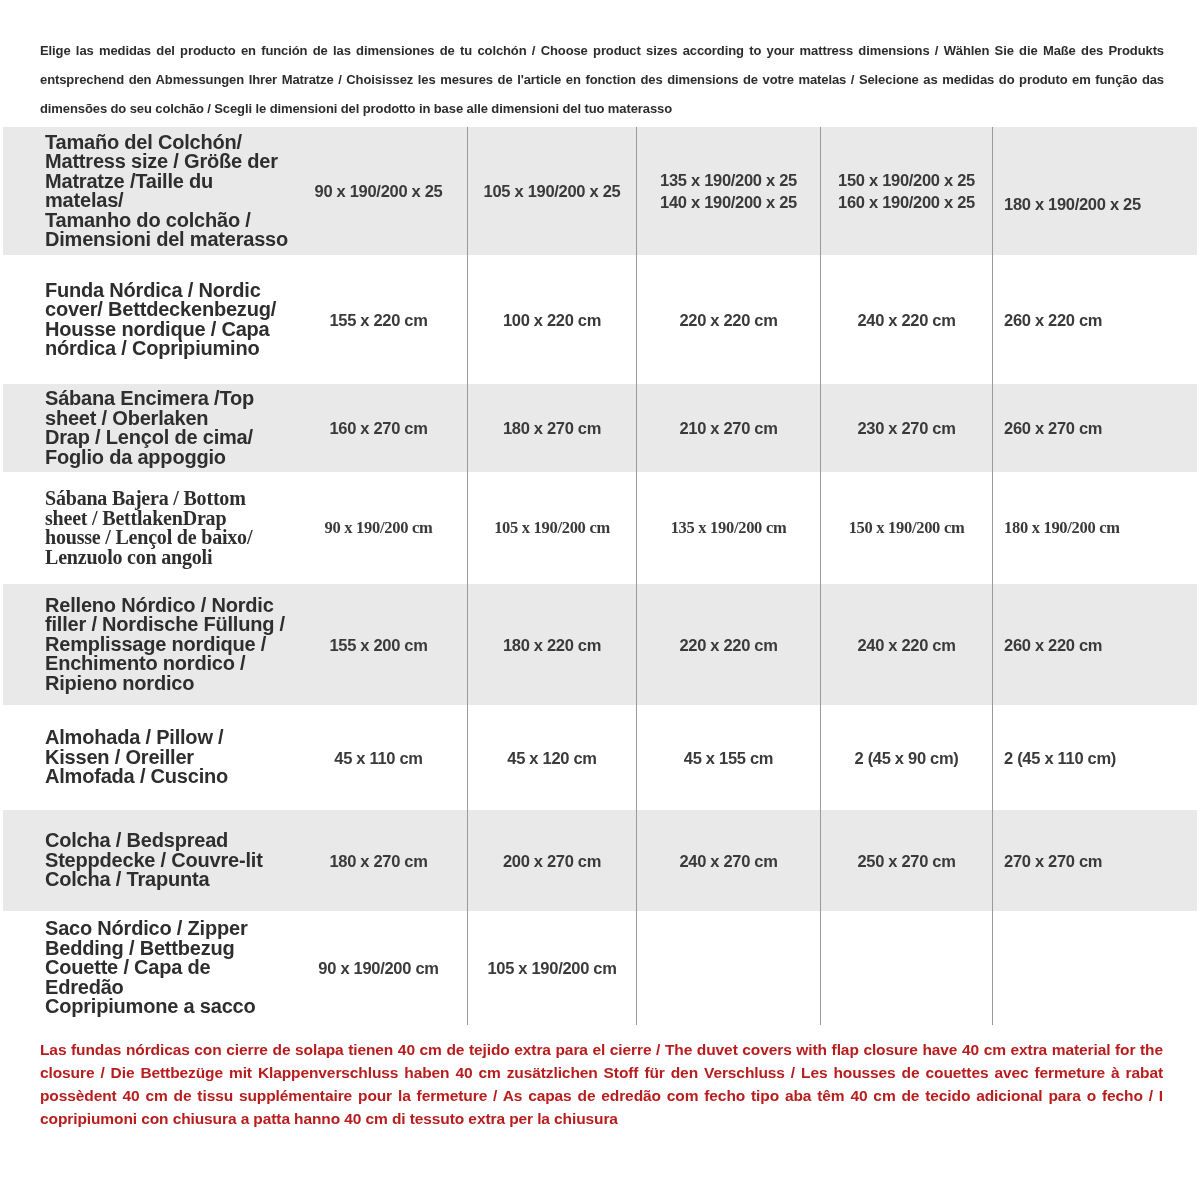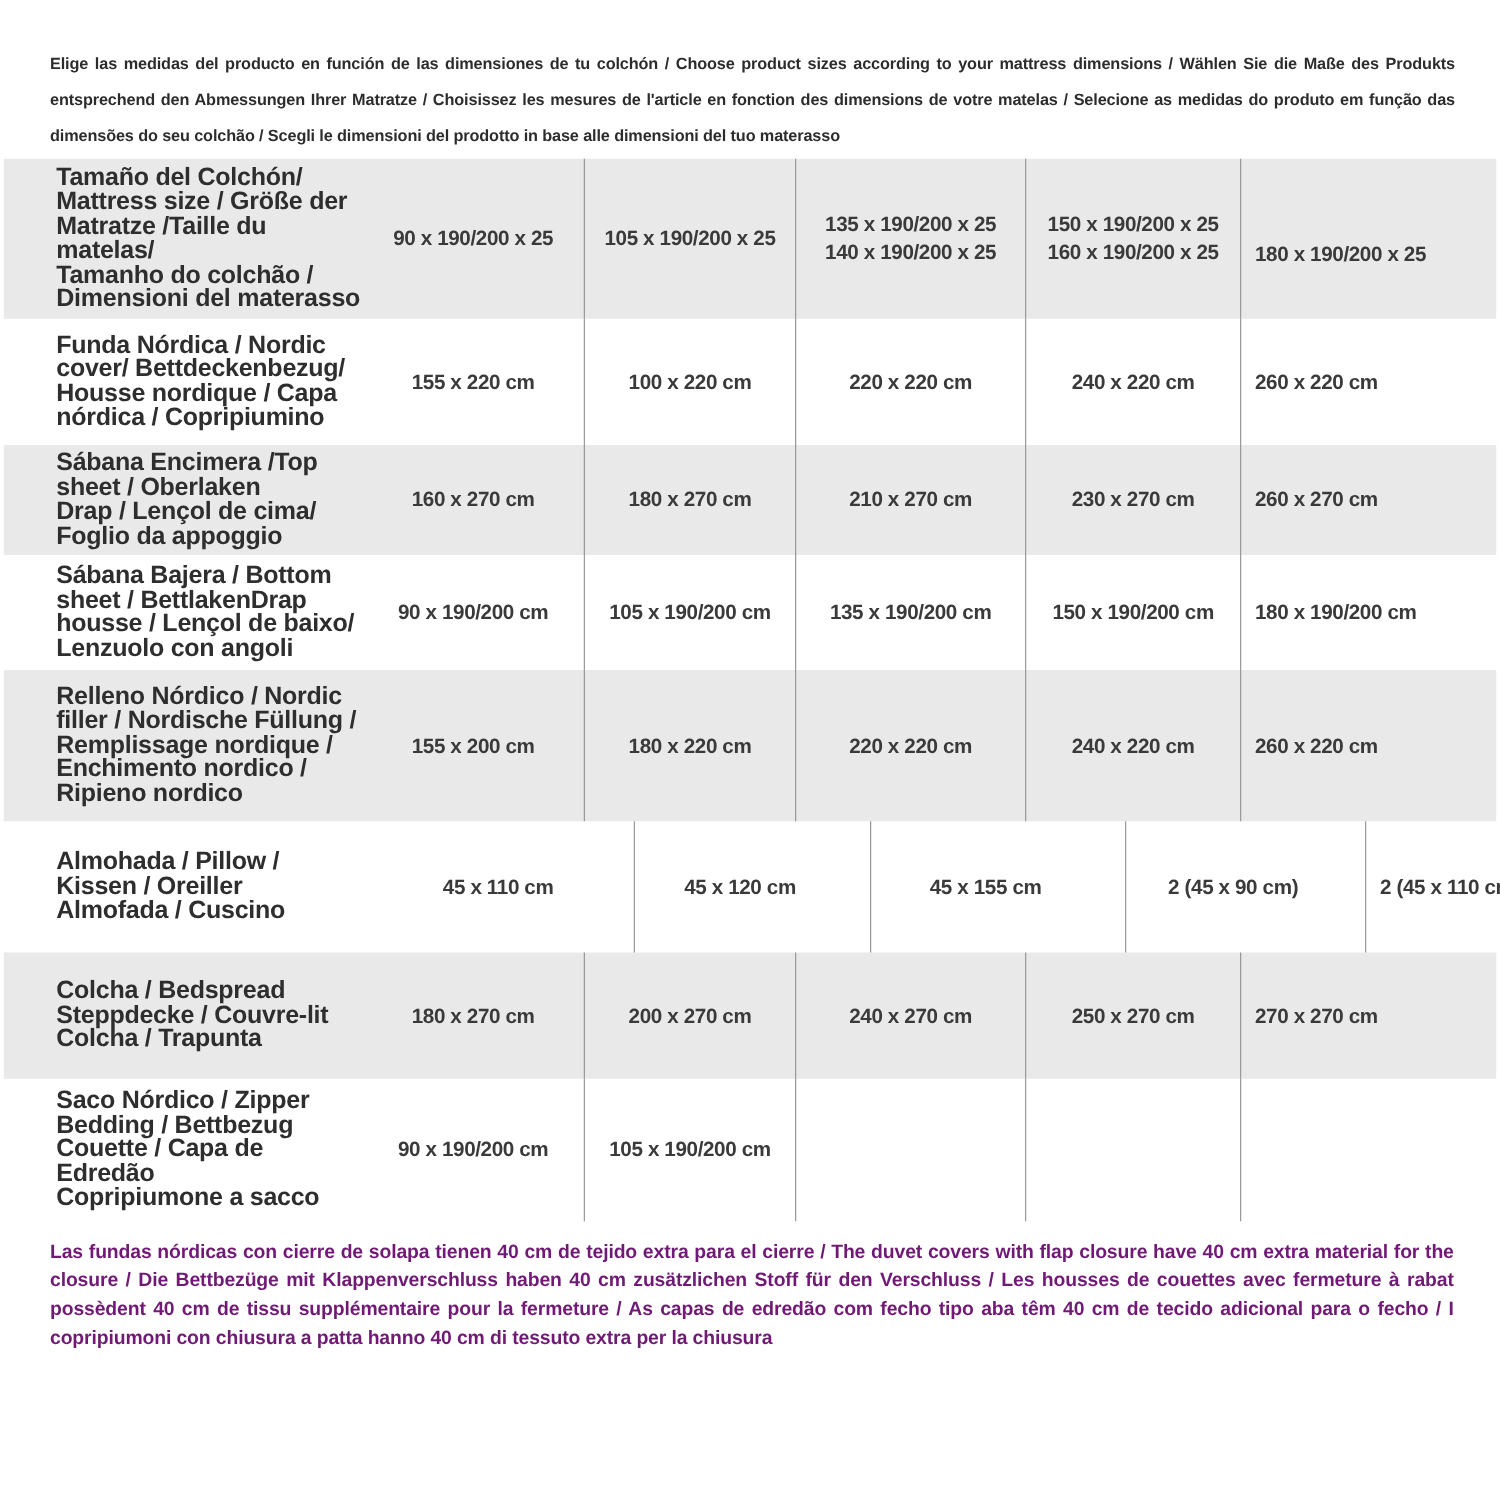--- a/index.html
+++ b/index.html
@@ -25,25 +25,25 @@
   .sizes-table{
     margin:4px 3px 0 3px;
     width:1194px;
   }
   .trow{
     display:grid;
     grid-template-columns:287px 177px 169px 184px 172px 205px;
   }
   .trow:nth-child(odd){background:var(--shade);}
   .trow:nth-child(1){height:128px;}
-  .trow:nth-child(2){height:101px;}
+  .trow:nth-child(2){height:129px;}
   .trow:nth-child(3){height:88px;}
-  .trow:nth-child(4){height:92px;}
+  .trow:nth-child(4){height:112px;font-family:Liberation Serif, serif;}
   .trow:nth-child(5){height:121px;}
-  .trow:nth-child(6){height:105px;gap:20px;}
+  .trow:nth-child(6){height:105px;}
   .trow:nth-child(7){height:101px;}
   .trow:nth-child(8){height:114px;}
   .cell{
     display:flex;align-items:center;justify-content:center;
     white-space:pre-line;
     text-align:center;
     font-size:16.5px;letter-spacing:-0.3px;color:var(--ink-val);
     line-height:22px;
   }
   .cell.bL{border-left:1px solid var(--divider);}
@@ -55,21 +55,21 @@
   }
   .cell.last{
     justify-content:flex-start;text-align:left;
     padding-left:11px;
   }
   .cell.low{padding-top:26px;}
   .footnote{
     margin:13px 37px 0 40px;
     font-size:15.5px;line-height:23px;
     text-align:justify;letter-spacing:-0.1px;
-    color:#701a75;
+    color:#b91c1c;
   }
 </style>
 </head>
 <body>
 
 <p class="intro">Elige las medidas del producto en función de las dimensiones de tu colchón / Choose product sizes according to your mattress dimensions / Wählen Sie die Maße des Produkts entsprechend den Abmessungen Ihrer Matratze / Choisissez les mesures de l'article en fonction des dimensions de votre matelas / Selecione as medidas do produto em função das dimensões do seu colchão / Scegli le dimensioni del prodotto in base alle dimensioni del tuo materasso</p>
 
 <div class="sizes-table">
 
   <div class="trow">

